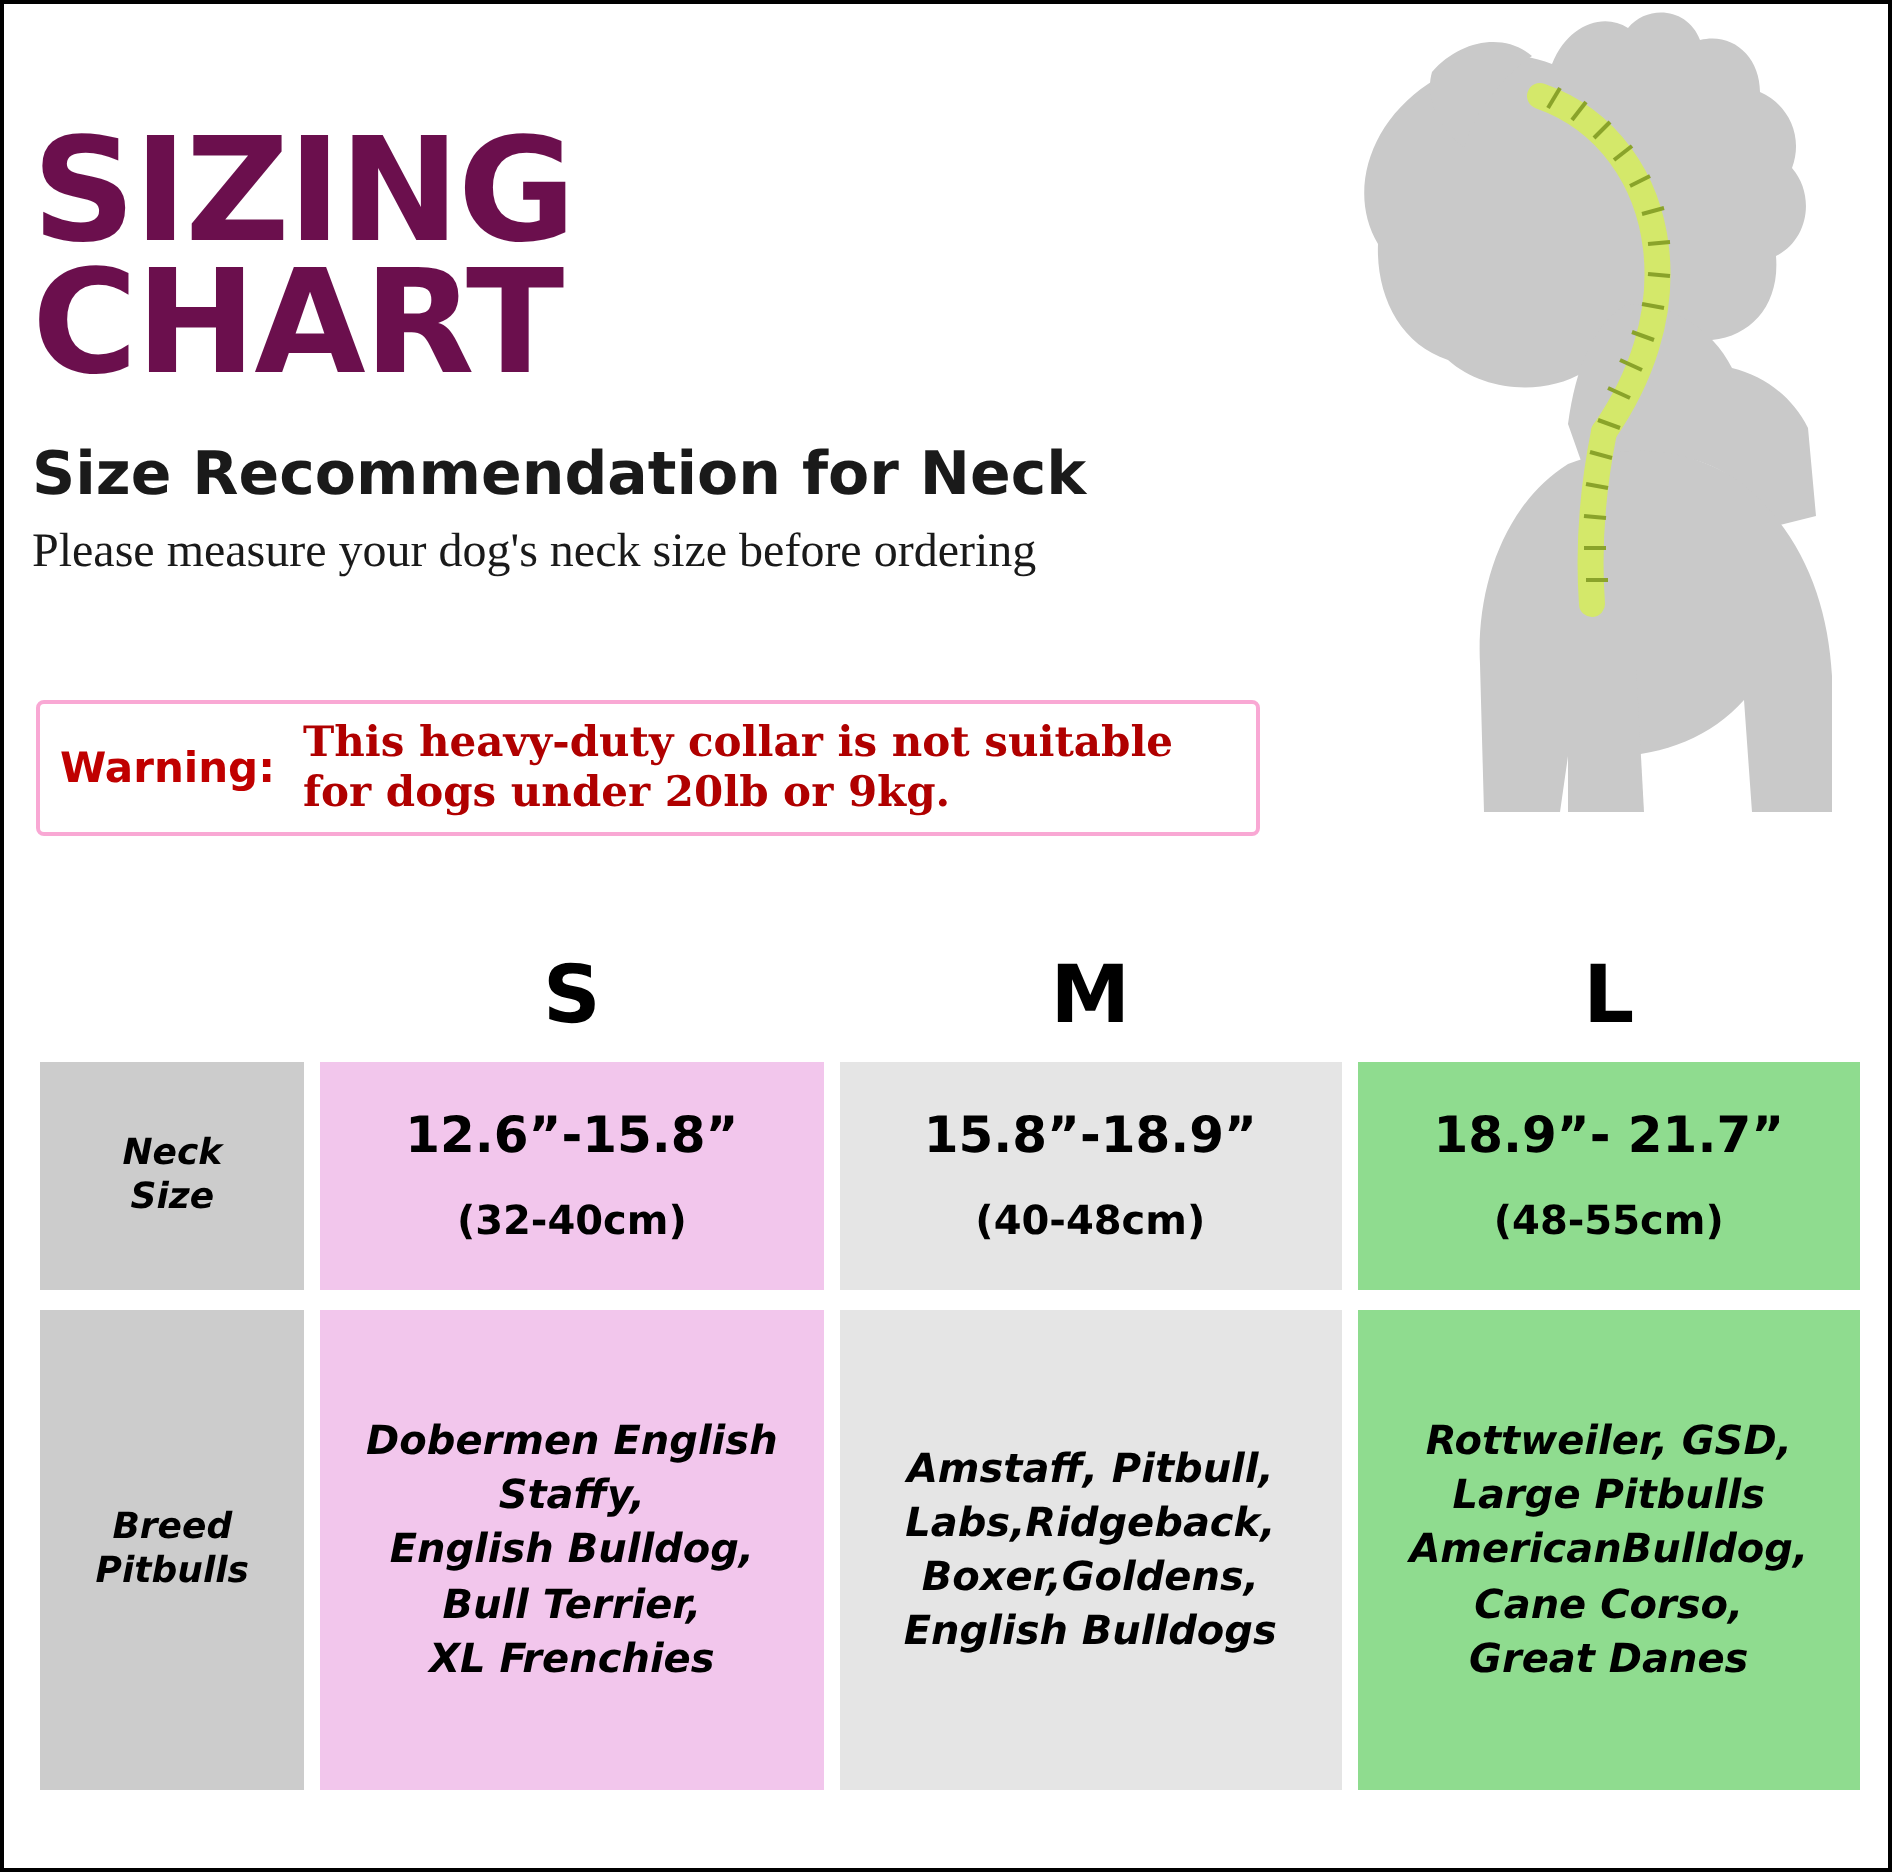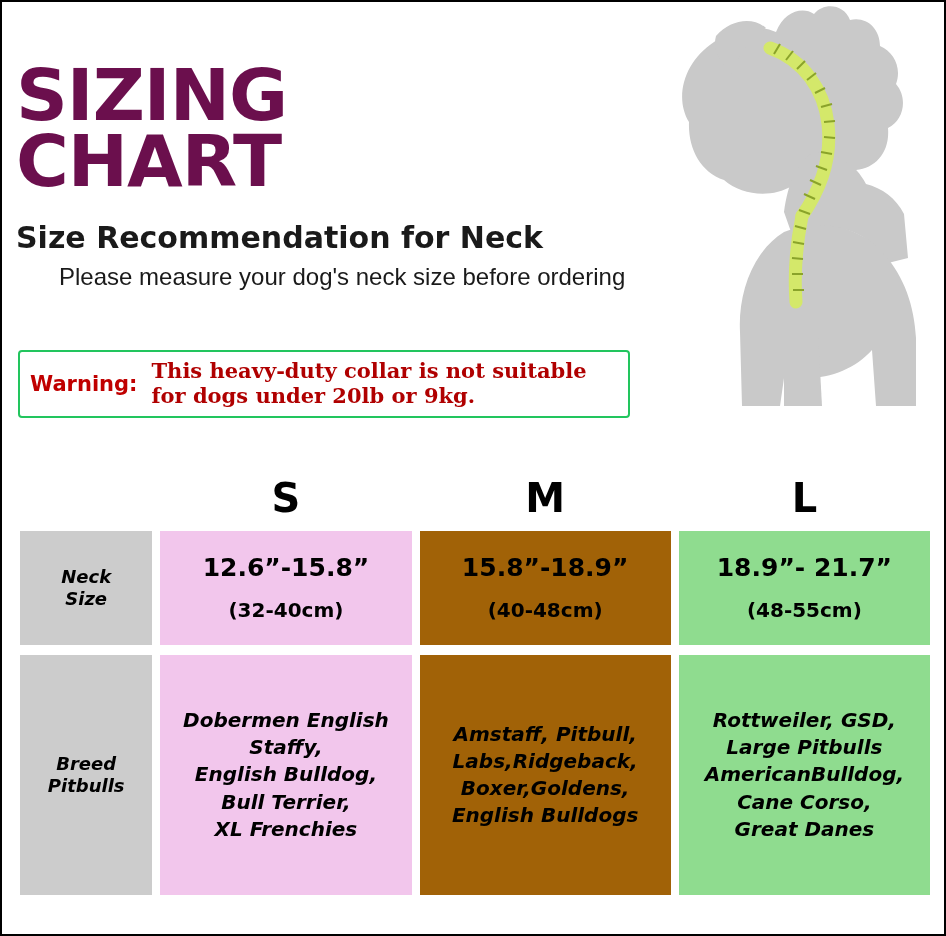--- a/index.html
+++ b/index.html
@@ -52,34 +52,33 @@
   }
   .subtitle {
     margin-top: 26px;
     font-family: "DejaVu Sans", sans-serif;
     font-weight: bold;
     font-size: 30px;
     color: #1a1a1a;
   }
   .instruction {
     margin-top: 8px;
-    font-family: Liberation Sans, sans-serif;
+    font-family: Liberation Serif, serif;
     font-size: 24px;
     color: #1a1a1a;
-    margin-left: 43px;
   }
 
   
   .warning-box {
     position: absolute;
     left: 16px;
     top: 348px;
     width: 612px;
     height: 68px;
-    border: 2px solid #22c55e;
+    border: 2px solid #f9a8d4;
     border-radius: 4px;
     box-sizing: border-box;
     display: flex;
     align-items: center;
     padding: 0 10px;
     background: #ffffff;
   }
   .warning-label {
     font-family: "DejaVu Sans", sans-serif;
     font-weight: bold;
@@ -136,21 +135,21 @@
 
   .cell {
     text-align: center;
     vertical-align: middle;
     padding: 20px 6px;
     font-family: "DejaVu Sans", sans-serif;
     font-weight: bold;
     color: #000000;
   }
   .cell.s { background: #f2c6ec; }
-  .cell.m { background: #a16207; }
+  .cell.m { background: #e5e5e5; }
   .cell.l { background: #8fdc8f; }
 
   .neck-row .cell { height: 74px; }
   .neck-main {
     font-size: 25px;
     line-height: 1.1;
     display: block;
   }
   .neck-sub {
     font-size: 20px;

